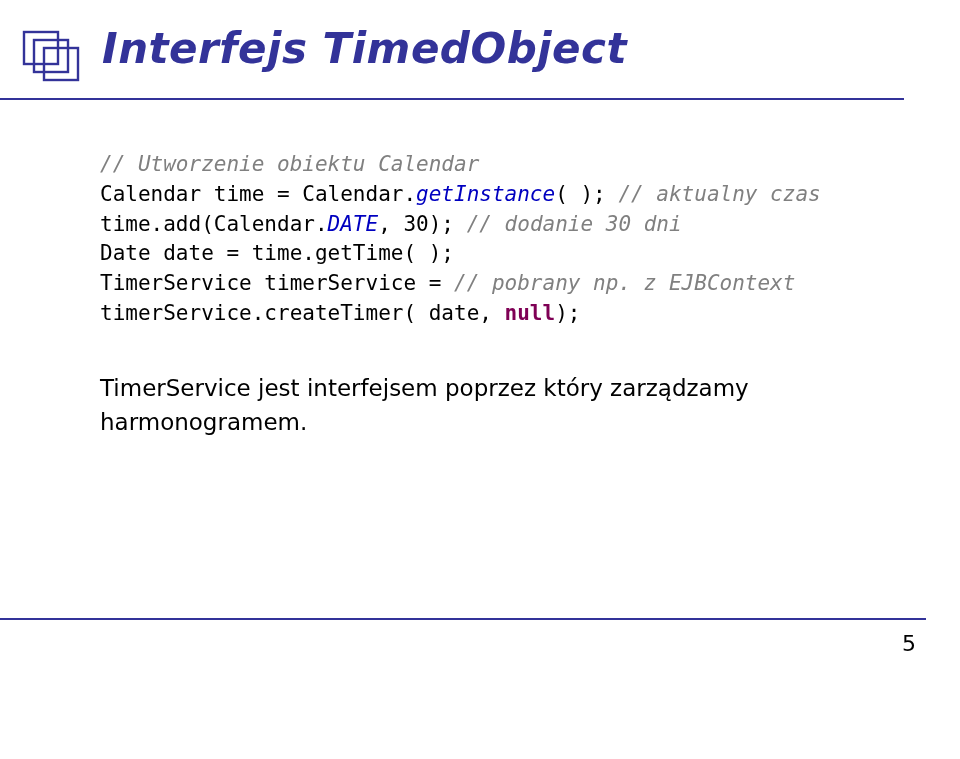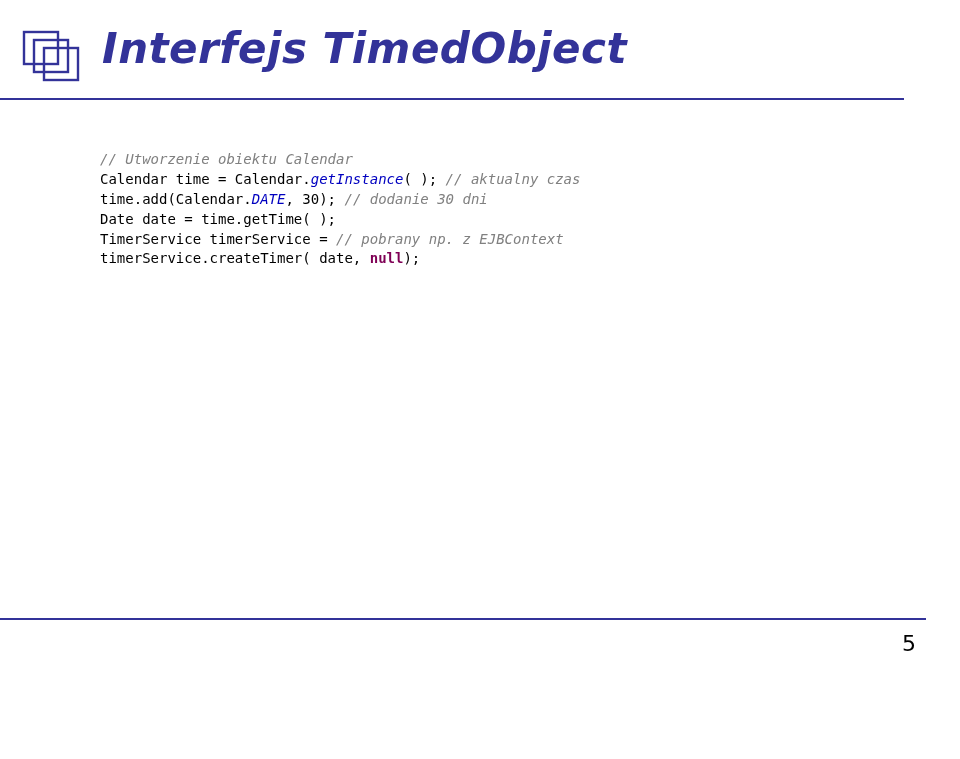--- a/index.html
+++ b/index.html
@@ -39,21 +39,21 @@
     font-size: 23px;
     line-height: 1.5;
     padding-left: 44px;
     padding-right: 20px;
   }
   .para {
     margin-bottom: 26px;
   }
   pre.code {
     font-family: "DejaVu Sans Mono", "Courier New", monospace;
-    font-size: 14px;
+    font-size: 21px;
     line-height: 1.42;
     white-space: pre;
     margin-bottom: 42px;
   }
   .c-comment { font-style: italic; color: #808080; }
   .c-static  { font-style: italic; color: #0000c0; }
   .c-keyword { font-weight: 700; color: #7f0055; }
   .footer-rule {
     position: absolute;
     left: 0; right: 34px;
@@ -93,18 +93,19 @@
   <div class="body">
 
 
     <pre class="code"><span class="c-comment">// Utworzenie obiektu Calendar</span>
 <span>Calendar time = Calendar.</span><span class="c-static">getInstance</span><span>( ); </span><span class="c-comment">// aktualny czas</span>
 <span>time.add(Calendar.</span><span class="c-static">DATE</span><span>, 30); </span><span class="c-comment">// dodanie 30 dni</span>
 <span>Date date = time.getTime( );</span>
 <span>TimerService timerService = </span><span class="c-comment">// pobrany np. z EJBContext</span>
 <span>timerService.createTimer( date, </span><span class="c-keyword">null</span><span>);</span></pre>
 
+    <p class="para">TimerService jest interfejsem poprzez który zarządzamy harmonogramem.</p>
 
   </div>
 
   <hr class="footer-rule">
   <div class="page-number">5</div>
 </div>
 
 </body></html>

